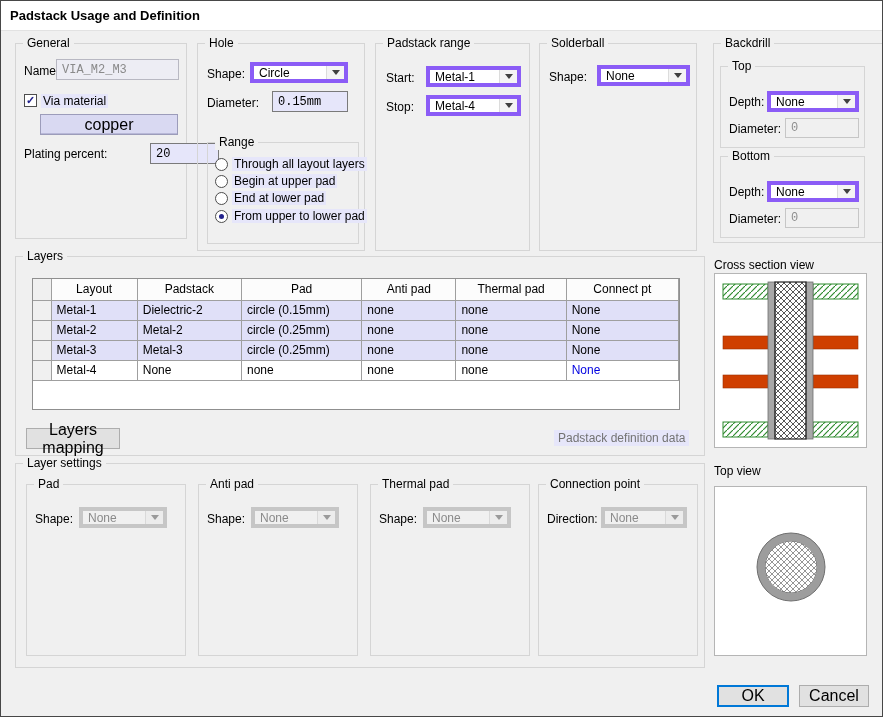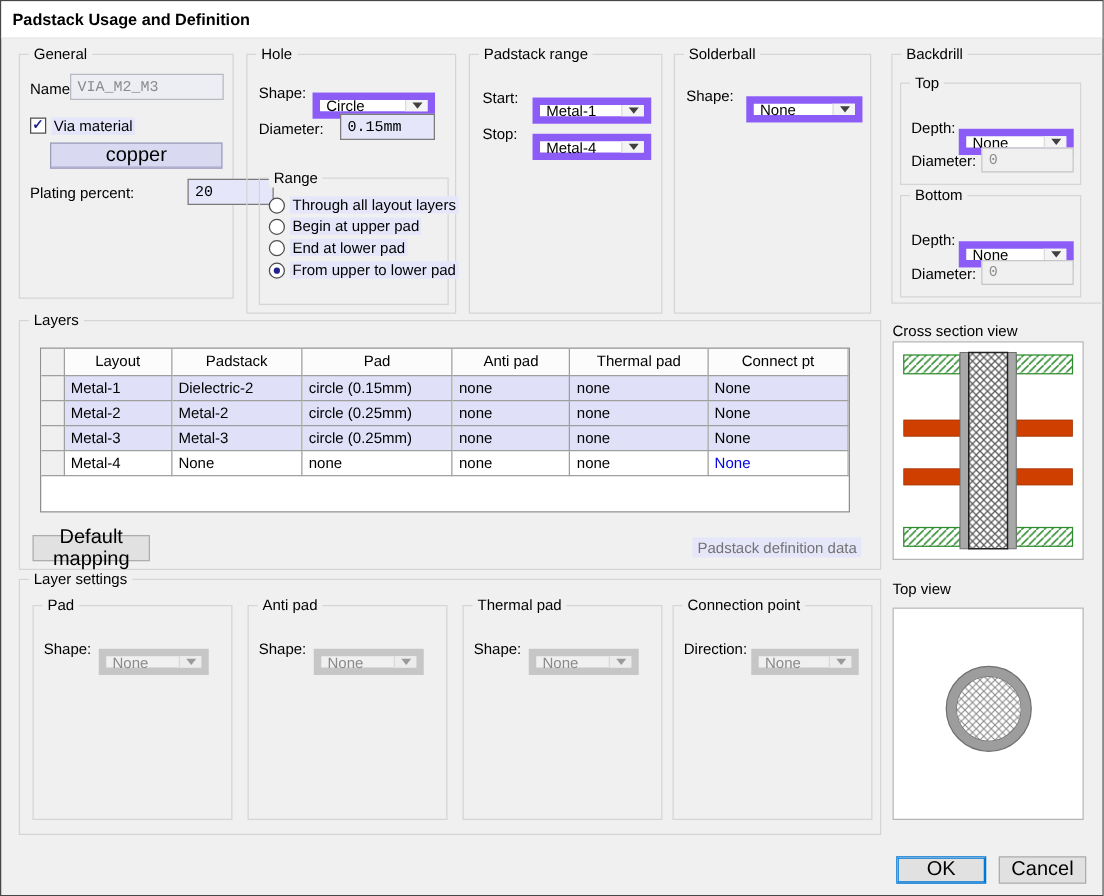--- a/index.html
+++ b/index.html
@@ -4,21 +4,21 @@
 <style>
   html,body{margin:0;padding:0;background:#c8c8c8;}
   .dialog{position:relative;width:883px;height:717px;background:#f0f0f0;border:1px solid #474747;
           box-sizing:border-box;font-family:"Liberation Sans",sans-serif;font-size:12px;color:#000;overflow:hidden;}
   .titlebar{position:absolute;left:0;top:0;right:0;height:30px;background:#ffffff;border-bottom:1px solid #e2e2e2;
             display:flex;align-items:center;padding-left:9px;font-size:13px;font-weight:bold;box-sizing:border-box;}
   .group{position:absolute;border:1px solid #d5d5d5;box-sizing:border-box;}
   .glabel{position:absolute;top:-8px;left:7px;background:#f0f0f0;padding:0 4px;white-space:nowrap;line-height:15px;}
   .lbl{position:absolute;white-space:nowrap;line-height:14px;}
   .hl{background:#e6e6fa;padding:0 2px;}
-  .combo{position:absolute;height:21px;background:#fff;border:6px solid #8b5cf6;display:flex;align-items:center;box-sizing:border-box;margin-top:12px;}
+  .combo{position:absolute;height:21px;background:#fff;border:4px solid #8b5cf6;display:flex;align-items:center;box-sizing:border-box;}
   .combo .val{flex:1;padding:0 5px;overflow:hidden;white-space:nowrap;}
   .combo .arr{width:17px;align-self:stretch;display:flex;align-items:center;justify-content:center;background:#f4f4f4;border-left:1px solid #dcdcdc;}
   .tri{width:0;height:0;border-left:4px solid transparent;border-right:4px solid transparent;border-top:5px solid #404040;}
   .combo.disabled{background:#f0f0f0;border-color:#c6c6c6;}
   .combo.disabled .val{color:#8a8a8a;}
   .combo.disabled .arr{background:#ececec;border-left-color:#d9d9d9;}
   .combo.disabled .tri{border-top-color:#9a9a9a;}
   .tinput{position:absolute;height:21px;box-sizing:border-box;border:1px solid #7a7a7a;background:#e6e6fa;
           display:flex;align-items:center;padding:0 5px;overflow:hidden;white-space:nowrap;font-family:Liberation Mono, monospace;}
   .tinput.readonly{background:#ededf4;color:#8a8a8a;border-color:#b8b8c2;}
@@ -221,21 +221,21 @@
             <td>none</td>
             <td>none</td>
             <td>none</td>
             <td class="blue">None</td>
           </tr>
         </tbody>
       </table>
     </div>
 
     <button class="btn" style="left:10px;top:171px;width:94px;height:21px;">
-      <span>Default mapping</span>
+      <span>Layers mapping</span>
     </button>
     <span class="deflink" style="left:538px;top:173px;">Padstack definition data</span>
   </div>
 
   <span class="lbl" style="left:713px;top:257px;">Cross section view</span>
   <div class="panel" style="left:713px;top:272px;width:153px;height:175px;">
     <svg width="151" height="173" viewBox="0 0 151 173">
       <defs>
         <pattern id="xh" width="6" height="6" patternUnits="userSpaceOnUse">
           <path d="M0 6 L6 0 M0 0 L6 6" stroke="#585858" stroke-width="1"></path>

